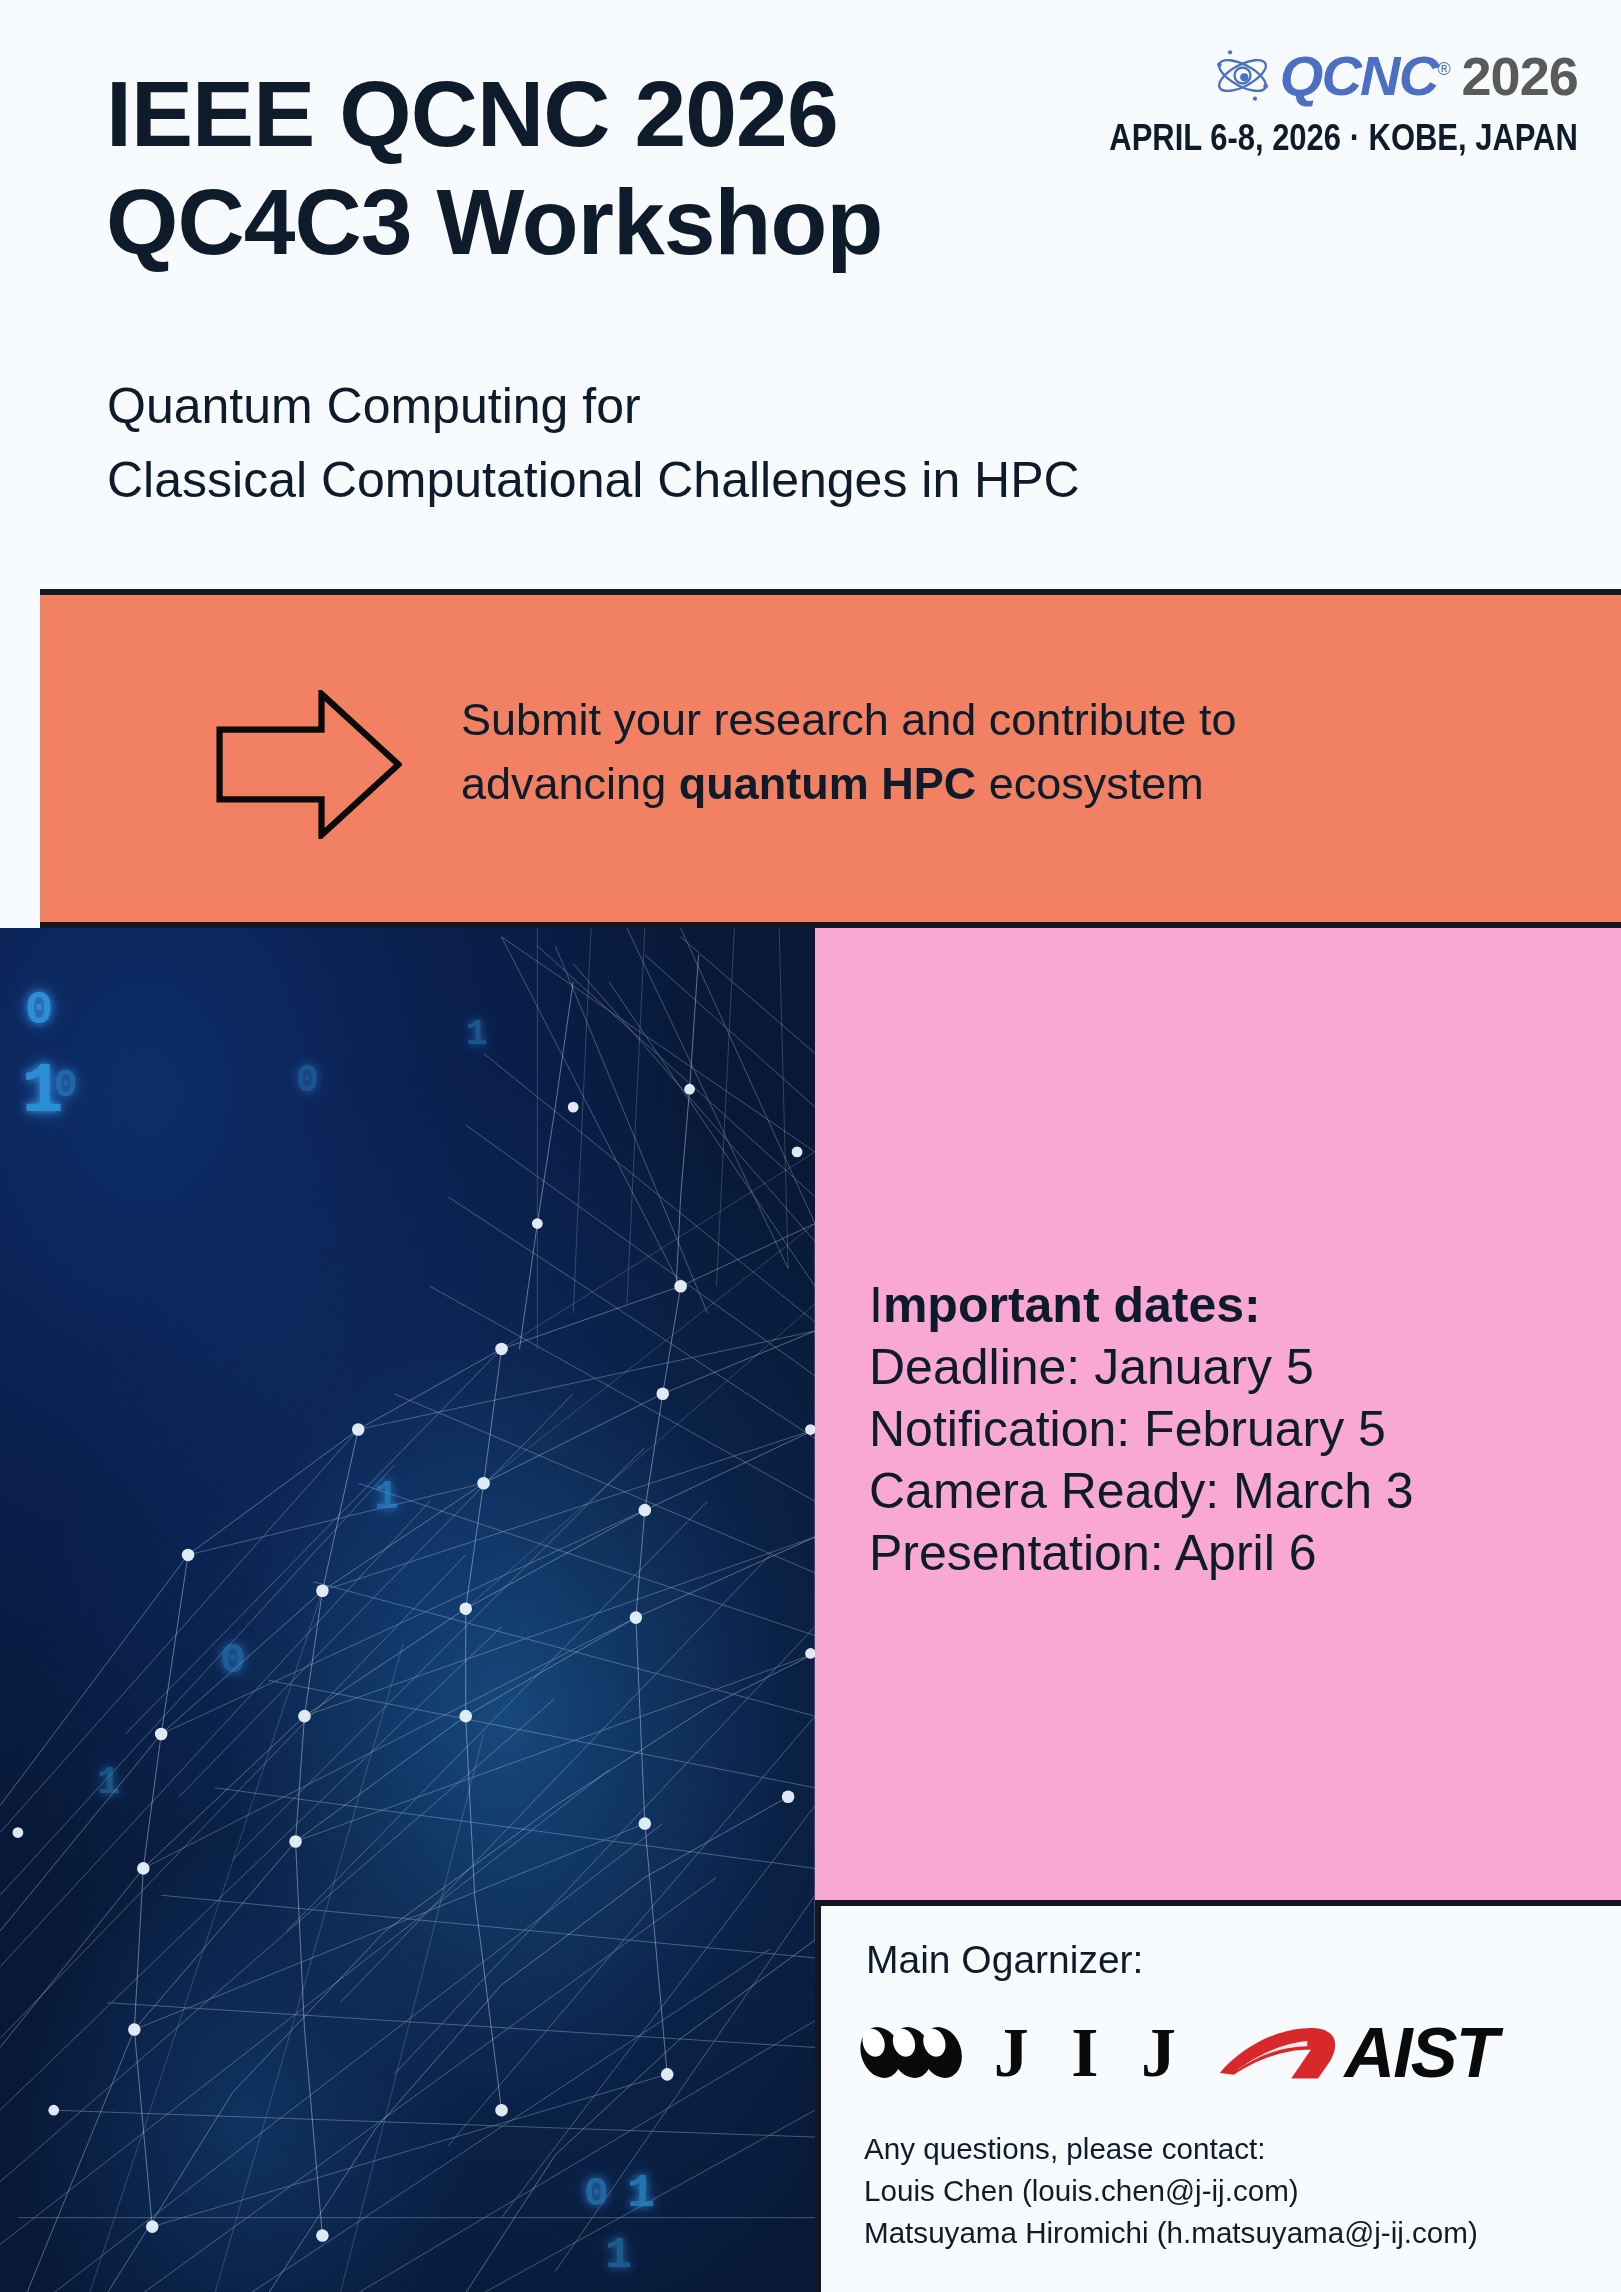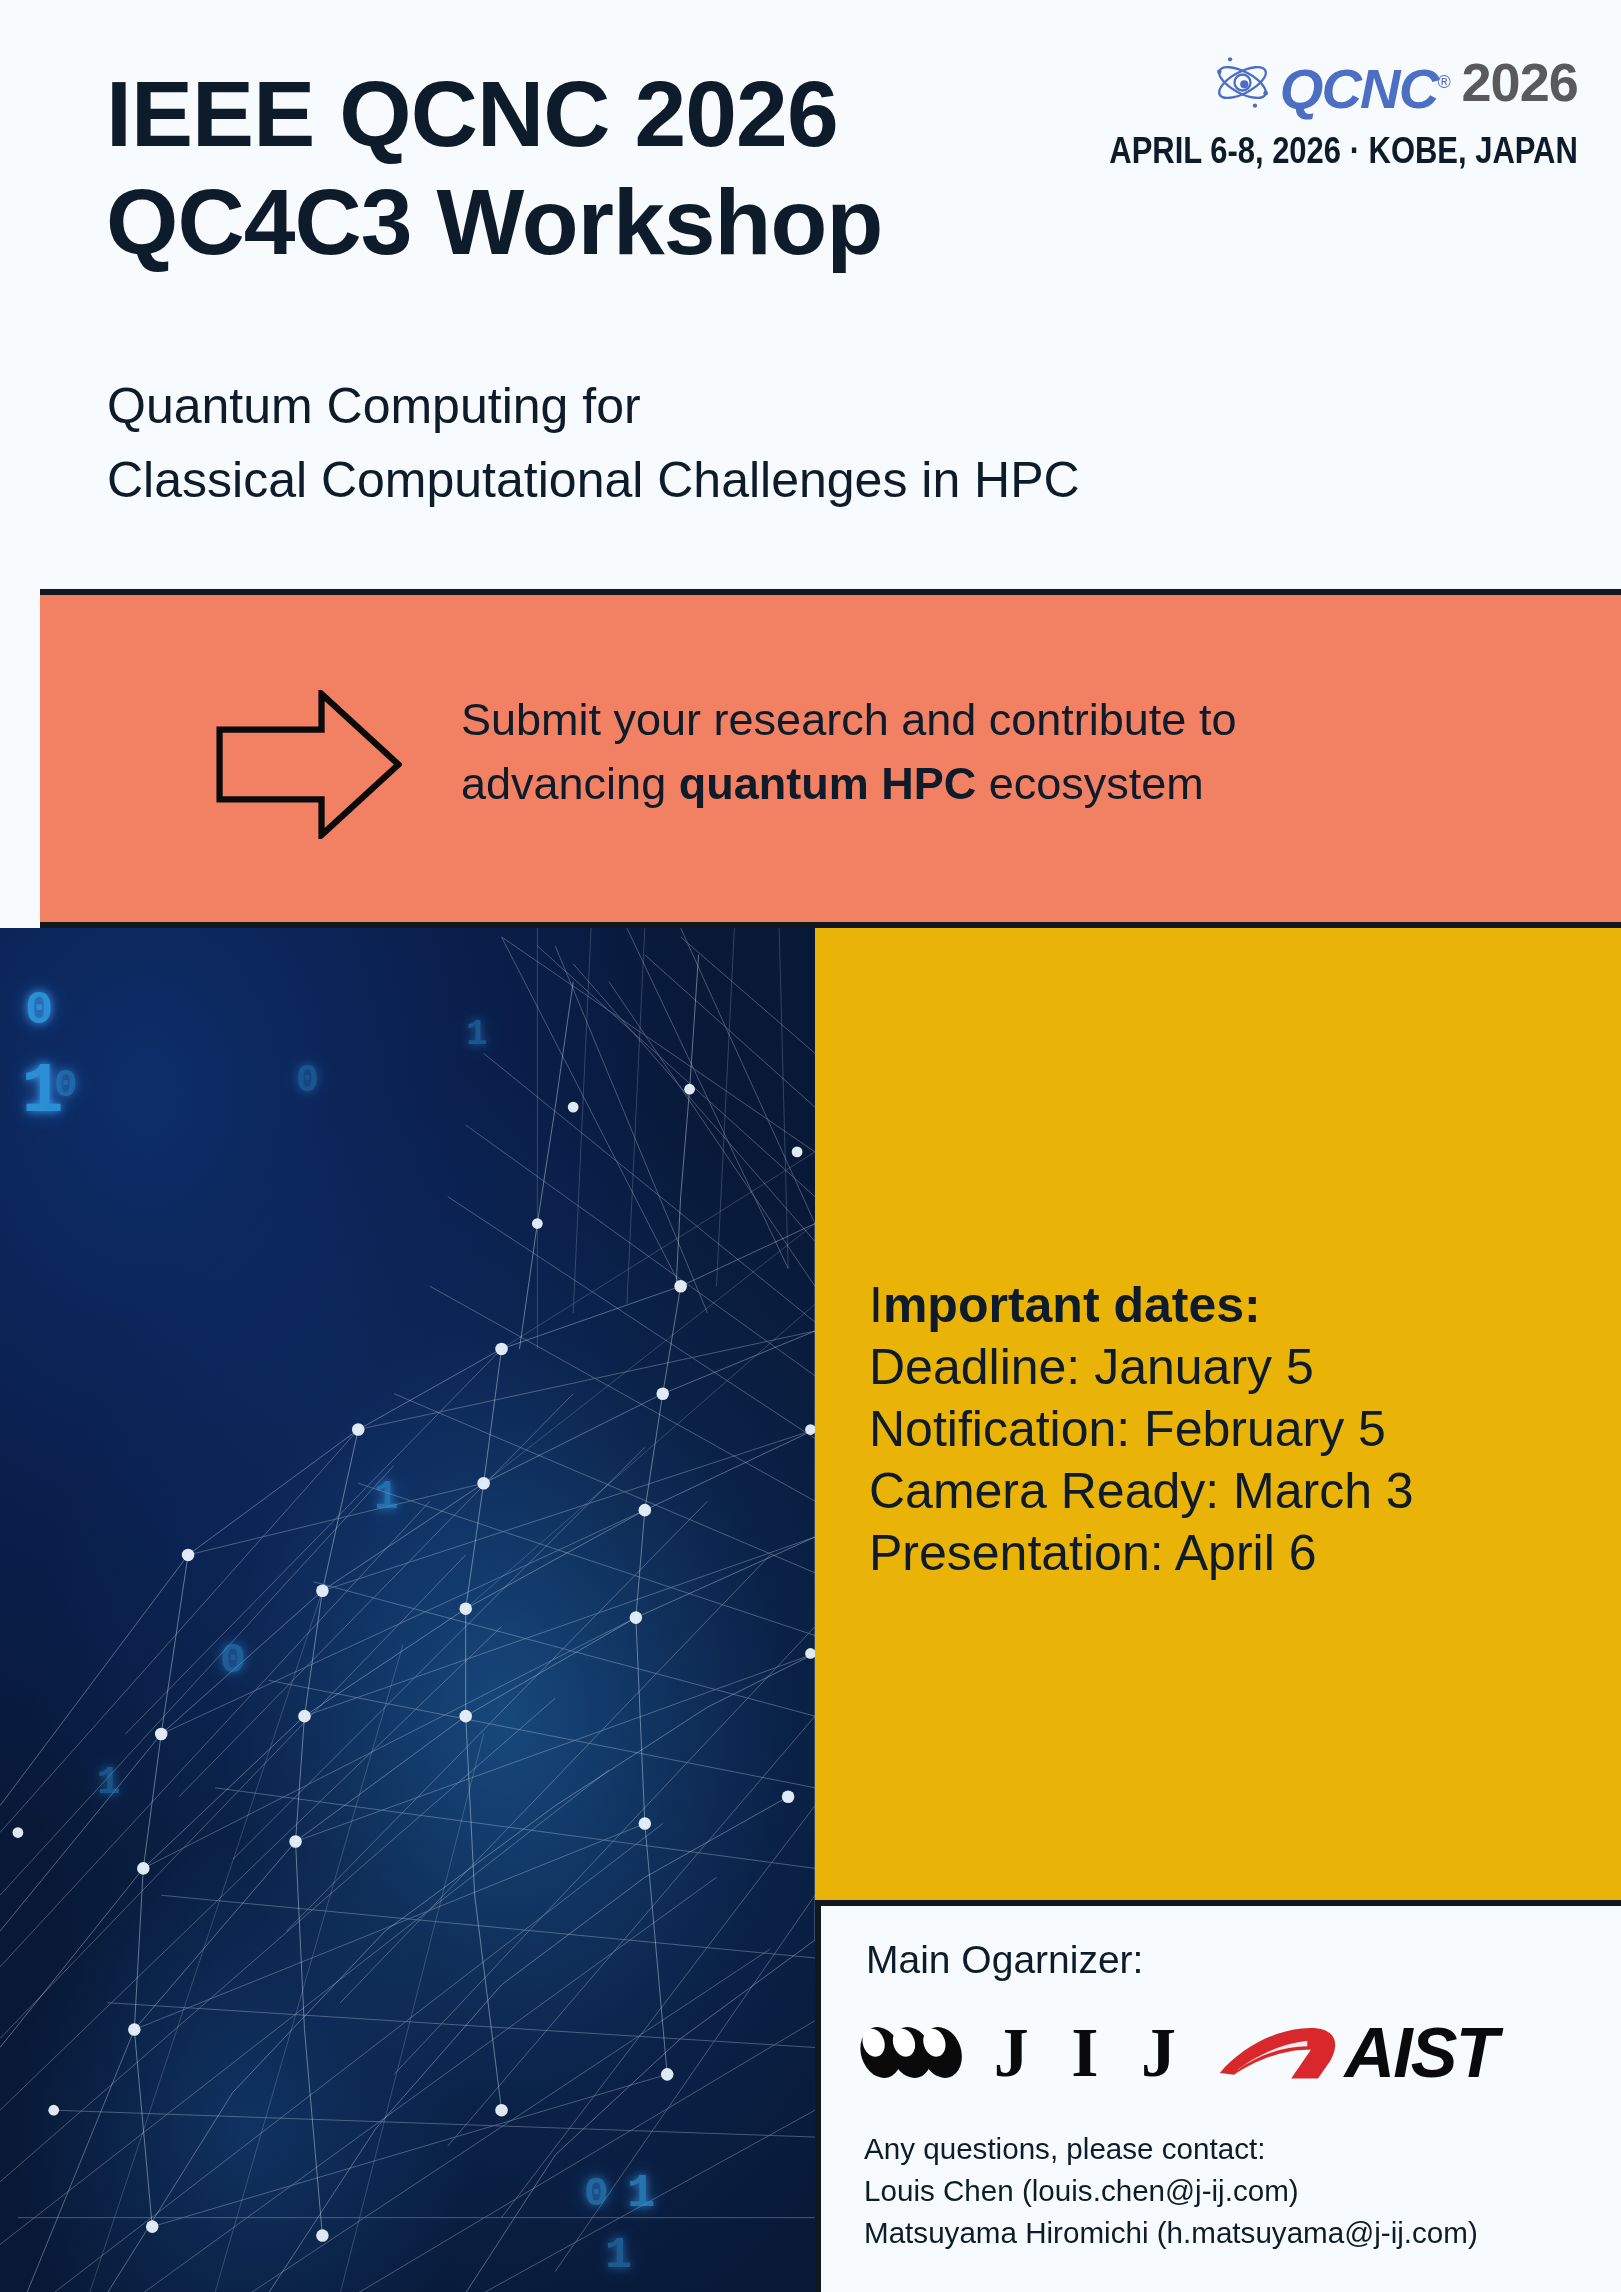--- a/index.html
+++ b/index.html
@@ -70,21 +70,20 @@
     height: 57px;
     flex: 0 0 auto;
   }
   .qcnc-word {
     font-size: 56px;
     font-weight: 700;
     font-style: italic;
     color: #4c6fc4;
     letter-spacing: -1.8px;
     line-height: 1;
-    margin-top: 14px;
   }
   .qcnc-reg {
     font-size: 18px;
     vertical-align: super;
     font-style: normal;
     font-weight: 400;
   }
   .qcnc-year {
     font-size: 54px;
     font-weight: 700;
@@ -168,21 +167,21 @@
     opacity: 0.9;
   }
 
   
   .dates-panel {
     position: absolute;
     left: 815px;
     top: 928px;
     width: 806px;
     height: 973px;
-    background: #eab308;
+    background: #f9a8d4;
   }
   .dates-inner {
     position: absolute;
     left: 54px;
     top: 347px;
     right: 21.5px;
   }
   .dates-heading {
     font-size: 50px;
     font-weight: 700;

